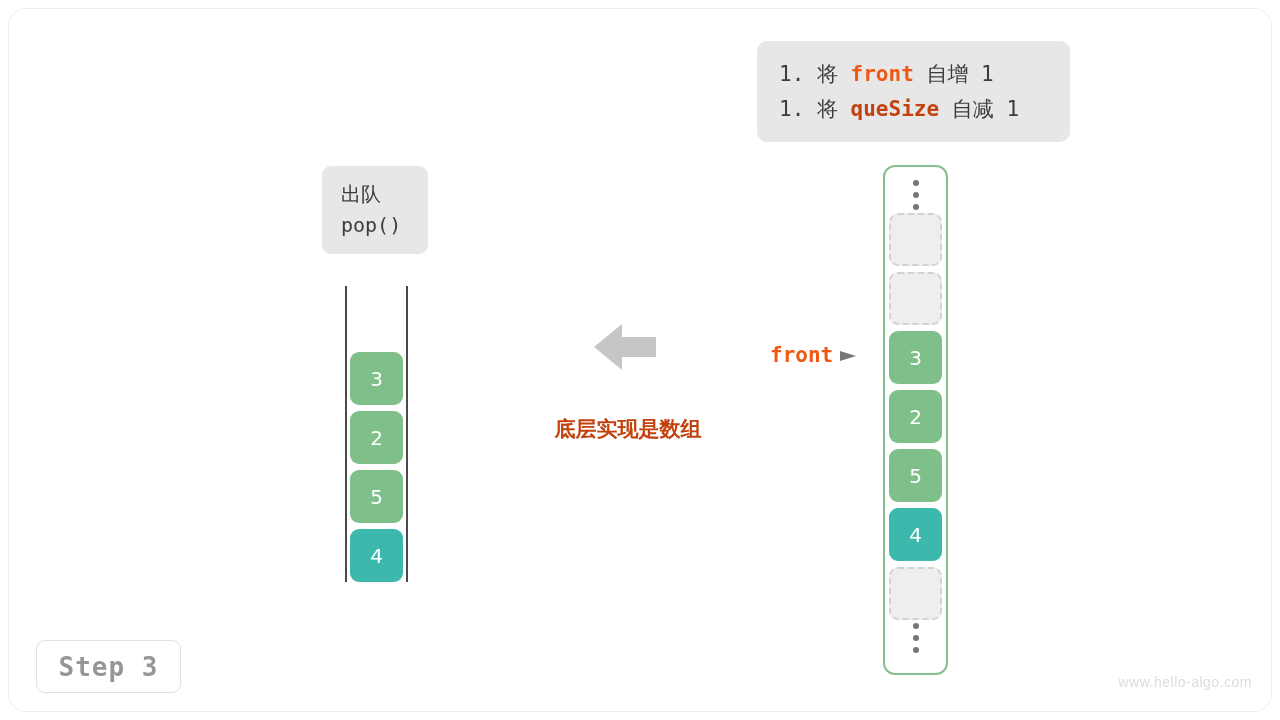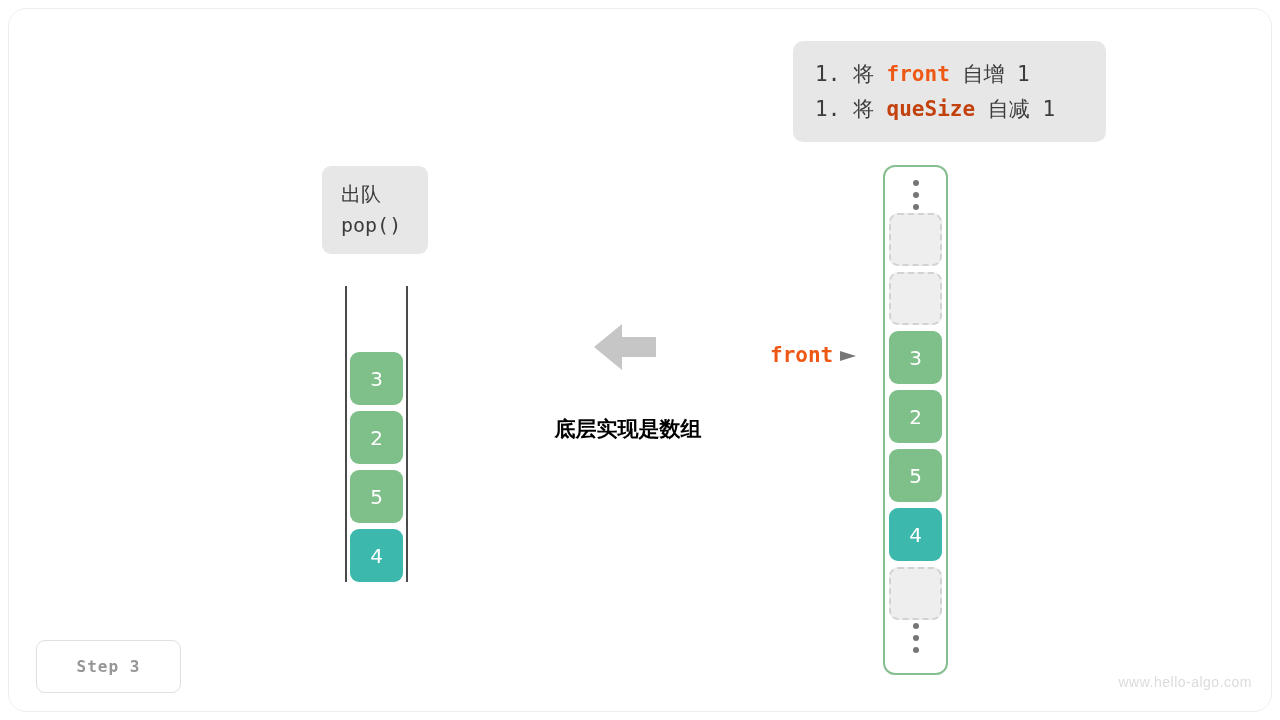--- a/index.html
+++ b/index.html
@@ -36,21 +36,20 @@
   .instr-box {
     position: absolute;
     left: 757px;
     top: 41px;
     width: 313px;
     height: 101px;
     box-sizing: border-box;
     background: #e7e7e7;
     border-radius: 10px;
     padding: 16px 22px 0 22px;
-    margin-left: 36px;
   }
   .instr-line {
     font-family: "DejaVu Sans Mono", monospace;
     font-size: 21px;
     color: #3c3c3c;
     line-height: 35px;
     white-space: pre;
   }
   .kw-front { color: #ef5814; font-weight: bold; }
   .kw-quesize { color: #c2410c; font-weight: bold; }
@@ -138,21 +137,21 @@
     position: absolute;
     left: 528px;
     top: 412px;
     width: 200px;
     text-align: center;
   }
   .caption-line {
     font-family: "DejaVu Sans", sans-serif;
     font-size: 21px;
     font-weight: bold;
-    color: #000000;
+    color: #c2410c;
     line-height: 34px;
     white-space: pre;
   }
 
   
   .front-ptr {
     position: absolute;
     left: 770px;
     top: 343px;
     display: flex;
@@ -231,21 +230,21 @@
     box-sizing: border-box;
     border: 1px solid #e0e0e0;
     border-radius: 9px;
     background: #fff;
     display: flex;
     align-items: center;
     justify-content: center;
   }
   .step-badge-text {
     font-family: "DejaVu Sans Mono", monospace;
-    font-size: 16px;
+    font-size: 26px;
     font-weight: bold;
     color: #969696;
     letter-spacing: 1px;
     white-space: pre;
   }
 
   
   .watermark {
     position: absolute;
     right: 28px;

